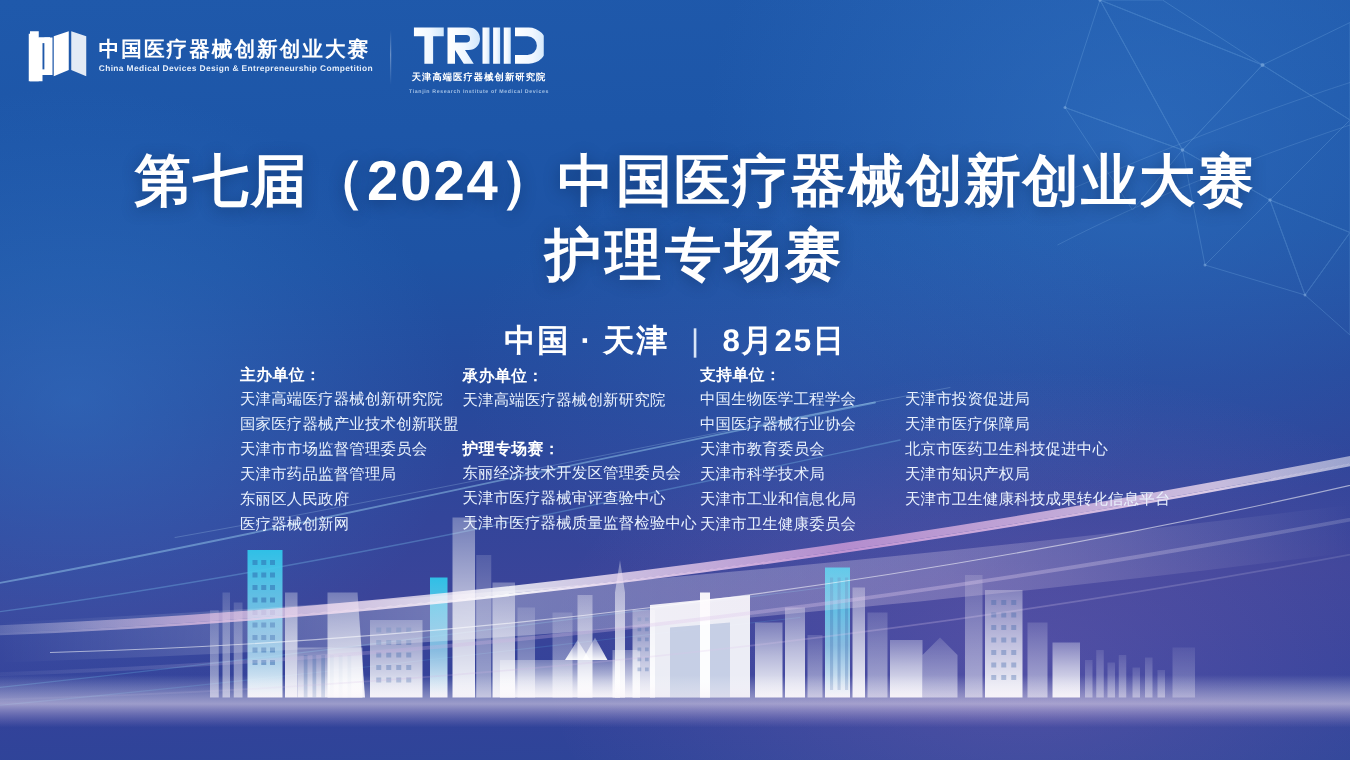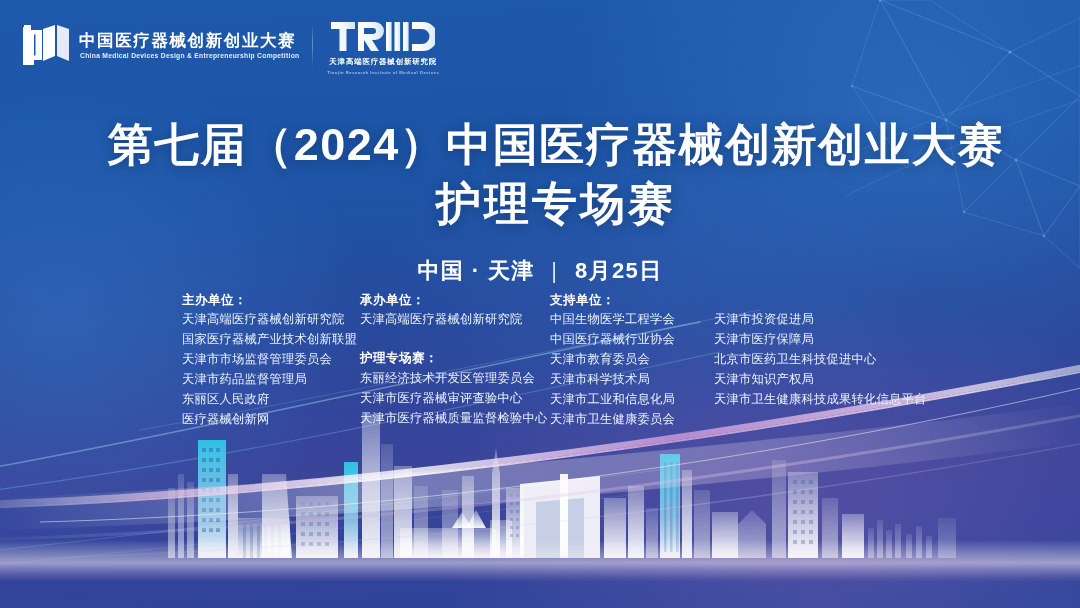--- a/index.html
+++ b/index.html
@@ -59,21 +59,21 @@
   }
 
   
   .logo-bar {
     position: absolute;
     left: 22px; top: 22px;
     display: flex;
     align-items: flex-start;
     z-index: 6;
   }
-  .logo-block { display: flex; align-items: center; text-align: center; }
+  .logo-block { display: flex; align-items: center; }
   .door-mark { width: 50px; height: 46px; flex: none; }
   .logo-cn-wrap {
     margin-left: 7px;
     display: flex;
     flex-direction: column;
     justify-content: center;
   }
   .logo-cn {
     color: #ffffff;
     font-size: 16.5px;
@@ -154,39 +154,39 @@
     white-space: nowrap;
   }
 
   .meta-line {
     position: absolute;
     left: 0; right: 0;
     top: 256px;
     text-align: center;
     z-index: 6;
     color: #ffffff;
-    font-size: 22px;
+    font-size: 25px;
     font-weight: 700;
     letter-spacing: 1.4px;
     white-space: nowrap;
   }
   .meta-sep {
     display: inline-block;
     margin: 0 9px;
     font-weight: 400;
     color: #d9e6f8;
   }
 
   
   .orgs {
     position: absolute;
-    left: 182px;
+    left: 192px;
     top: 290px;
     display: flex;
-    align-items: flex-start;
+    align-items: center;
     z-index: 6;
   }
   .org-col { display: flex; flex-direction: column; }
   .col-organizer  { width: 178px; }
   .col-host       { width: 190px; font-family: Liberation Serif, serif; }
 
   .org-group + .org-group { margin-top: 18px; }
 
   .org-head {
     color: #ffffff;

